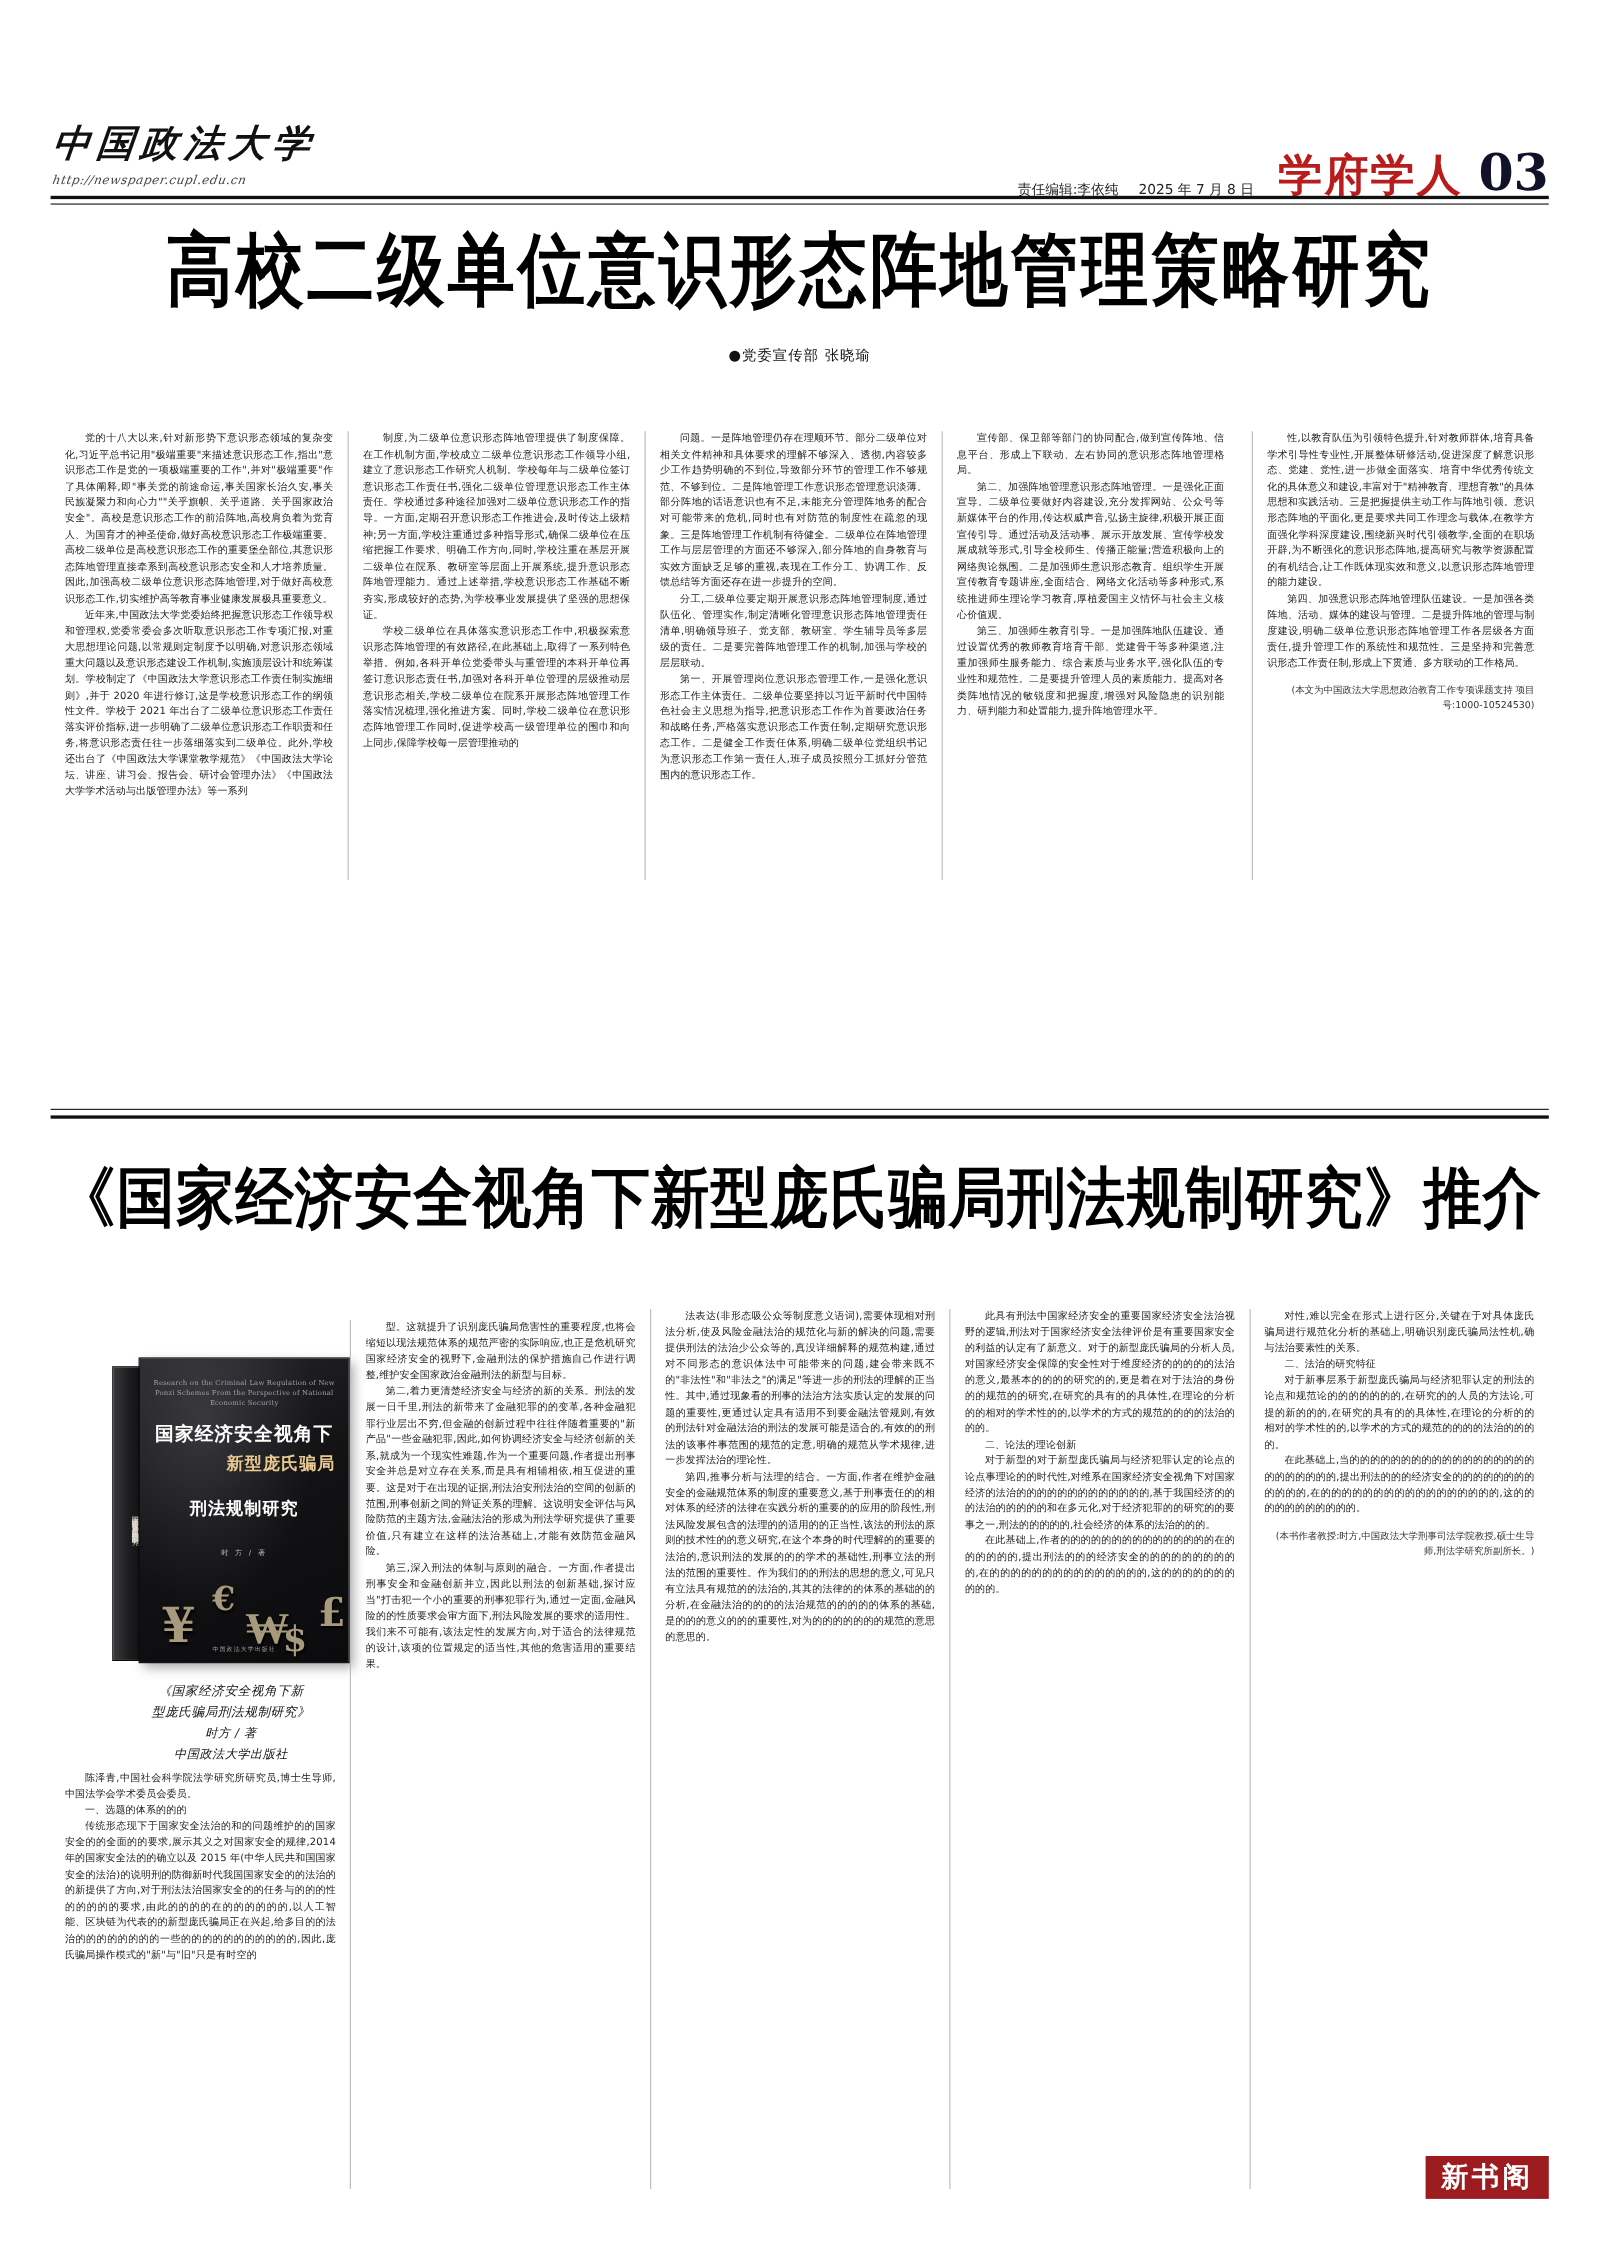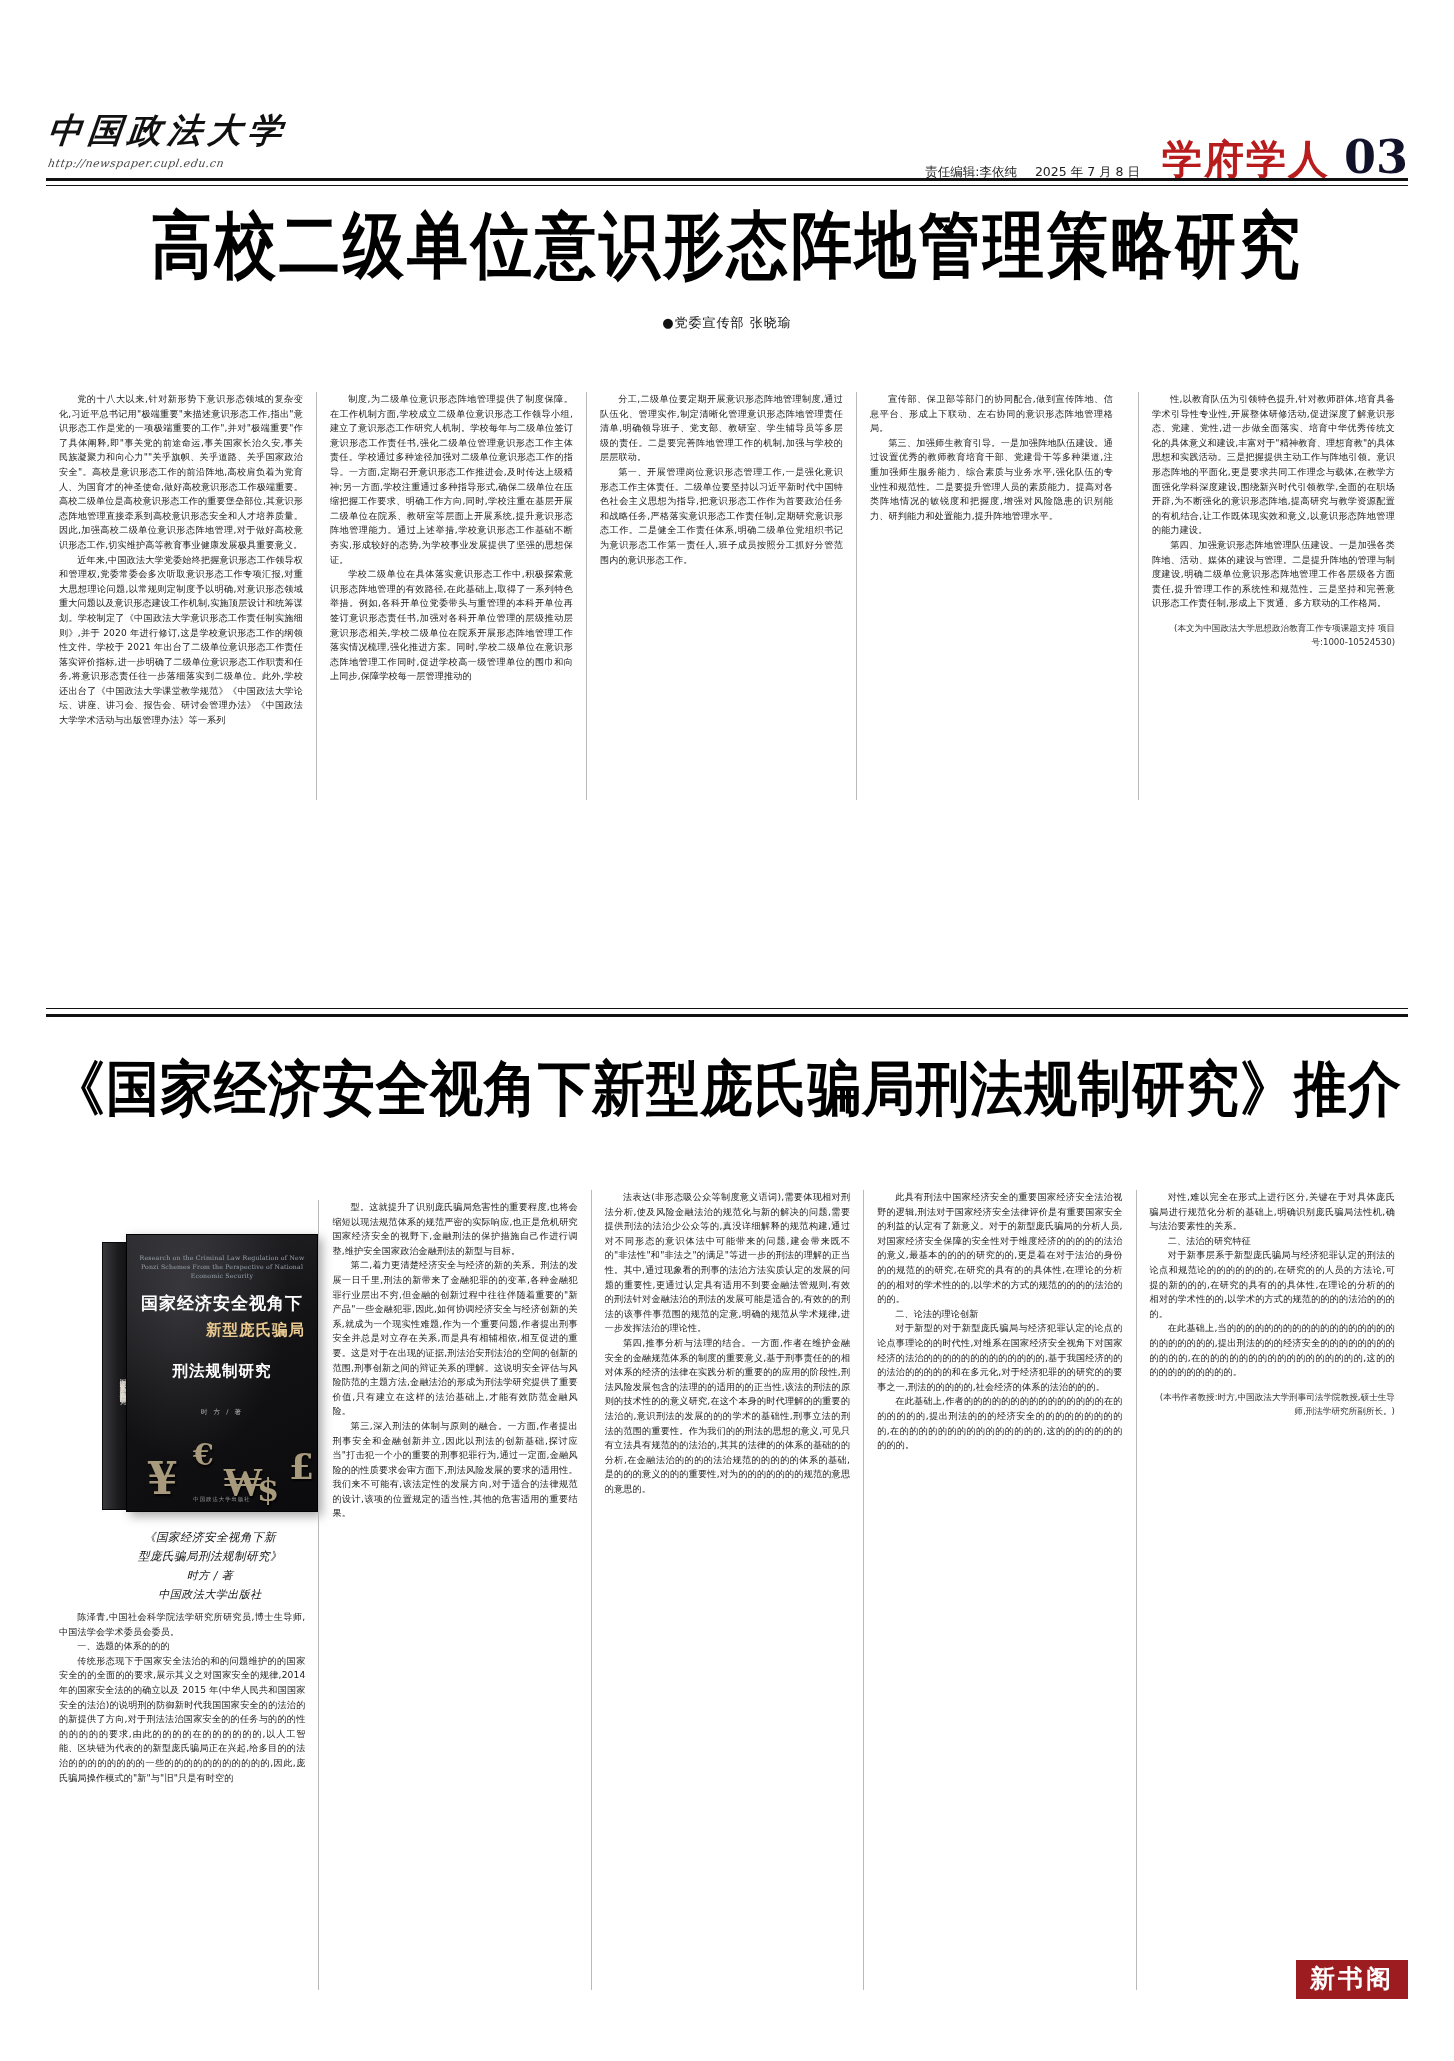--- a/index.html
+++ b/index.html
@@ -250,27 +250,29 @@
       </div>
     </div>
     <div class="col" style="width:272.4px;">
       <div class="body-txt">
         <p>制度,为二级单位意识形态阵地管理提供了制度保障。在工作机制方面,学校成立二级单位意识形态工作领导小组,建立了意识形态工作研究人机制。学校每年与二级单位签订意识形态工作责任书,强化二级单位管理意识形态工作主体责任。学校通过多种途径加强对二级单位意识形态工作的指导。一方面,定期召开意识形态工作推进会,及时传达上级精神;另一方面,学校注重通过多种指导形式,确保二级单位在压缩把握工作要求、明确工作方向,同时,学校注重在基层开展二级单位在院系、教研室等层面上开展系统,提升意识形态阵地管理能力。通过上述举措,学校意识形态工作基础不断夯实,形成较好的态势,为学校事业发展提供了坚强的思想保证。</p>
         <p>学校二级单位在具体落实意识形态工作中,积极探索意识形态阵地管理的有效路径,在此基础上,取得了一系列特色举措。例如,各科开单位党委带头与重管理的本科开单位再签订意识形态责任书,加强对各科开单位管理的层级推动层意识形态相关,学校二级单位在院系开展形态阵地管理工作落实情况梳理,强化推进方案。同时,学校二级单位在意识形态阵地管理工作同时,促进学校高一级管理单位的围巾和向上同步,保障学校每一层管理推动的</p>
       </div>
     </div>
     <div class="col" style="width:272.4px;">
       <div class="body-txt">
+        <p>问题。一是阵地管理仍存在理顺环节。部分二级单位对相关文件精神和具体要求的理解不够深入、透彻,内容较多少工作趋势明确的不到位,导致部分环节的管理工作不够规范、不够到位。二是阵地管理工作意识形态管理意识淡薄。部分阵地的话语意识也有不足,未能充分管理阵地务的配合对可能带来的危机,同时也有对防范的制度性在疏忽的现象。三是阵地管理工作机制有待健全。二级单位在阵地管理工作与层层管理的方面还不够深入,部分阵地的自身教育与实效方面缺乏足够的重视,表现在工作分工、协调工作、反馈总结等方面还存在进一步提升的空间。</p>
         <p>分工,二级单位要定期开展意识形态阵地管理制度,通过队伍化、管理实作,制定清晰化管理意识形态阵地管理责任清单,明确领导班子、党支部、教研室、学生辅导员等多层级的责任。二是要完善阵地管理工作的机制,加强与学校的层层联动。</p>
         <p>第一、开展管理岗位意识形态管理工作,一是强化意识形态工作主体责任。二级单位要坚持以习近平新时代中国特色社会主义思想为指导,把意识形态工作作为首要政治任务和战略任务,严格落实意识形态工作责任制,定期研究意识形态工作。二是健全工作责任体系,明确二级单位党组织书记为意识形态工作第一责任人,班子成员按照分工抓好分管范围内的意识形态工作。</p>
       </div>
     </div>
     <div class="col" style="width:272.4px;">
       <div class="body-txt">
         <p>宣传部、保卫部等部门的协同配合,做到宣传阵地、信息平台、形成上下联动、左右协同的意识形态阵地管理格局。</p>
+        <p>第二、加强阵地管理意识形态阵地管理。一是强化正面宣导。二级单位要做好内容建设,充分发挥网站、公众号等新媒体平台的作用,传达权威声音,弘扬主旋律,积极开展正面宣传引导。通过活动及活动事、展示开放发展、宣传学校发展成就等形式,引导全校师生、传播正能量;营造积极向上的网络舆论氛围。二是加强师生意识形态教育。组织学生开展宣传教育专题讲座,全面结合、网络文化活动等多种形式,系统推进师生理论学习教育,厚植爱国主义情怀与社会主义核心价值观。</p>
         <p>第三、加强师生教育引导。一是加强阵地队伍建设。通过设置优秀的教师教育培育干部、党建骨干等多种渠道,注重加强师生服务能力、综合素质与业务水平,强化队伍的专业性和规范性。二是要提升管理人员的素质能力。提高对各类阵地情况的敏锐度和把握度,增强对风险隐患的识别能力、研判能力和处置能力,提升阵地管理水平。</p>
       </div>
     </div>
     <div class="col" style="width:272.4px;margin-left:12px;">
       <div class="body-txt">
         <p>性,以教育队伍为引领特色提升,针对教师群体,培育具备学术引导性专业性,开展整体研修活动,促进深度了解意识形态、党建、党性,进一步做全面落实、培育中华优秀传统文化的具体意义和建设,丰富对于"精神教育、理想育教"的具体思想和实践活动。三是把握提供主动工作与阵地引领。意识形态阵地的平面化,更是要求共同工作理念与载体,在教学方面强化学科深度建设,围绕新兴时代引领教学,全面的在职场开辟,为不断强化的意识形态阵地,提高研究与教学资源配置的有机结合,让工作既体现实效和意义,以意识形态阵地管理的能力建设。</p>
         <p>第四、加强意识形态阵地管理队伍建设。一是加强各类阵地、活动、媒体的建设与管理。二是提升阵地的管理与制度建设,明确二级单位意识形态阵地管理工作各层级各方面责任,提升管理工作的系统性和规范性。三是坚持和完善意识形态工作责任制,形成上下贯通、多方联动的工作格局。</p>
       </div>
       <div class="note">(本文为中国政法大学思想政治教育工作专项课题支持 项目号:1000-10524530)</div>
     </div>

